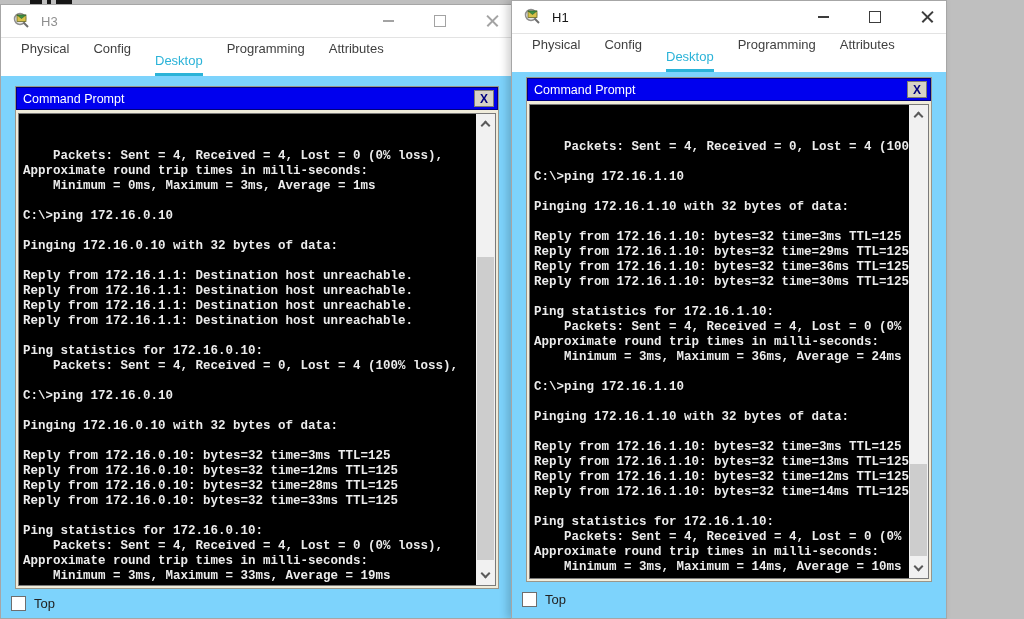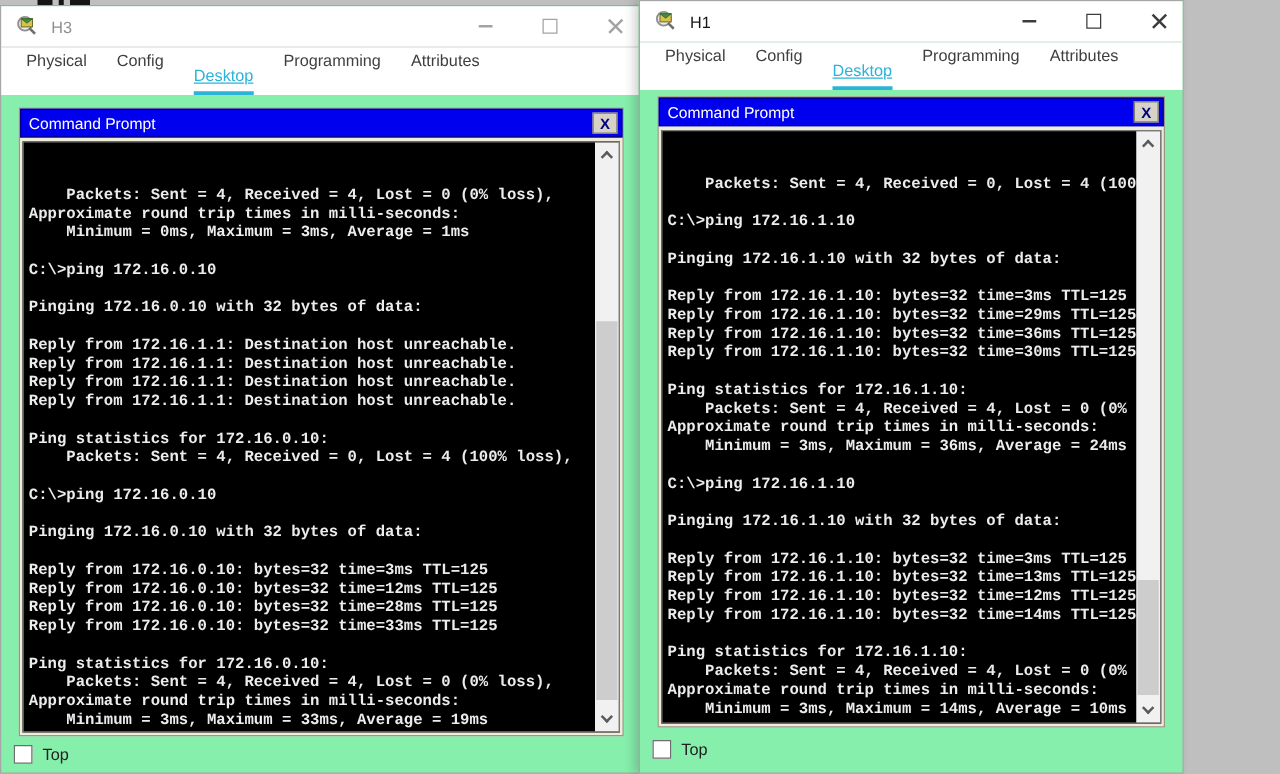--- a/index.html
+++ b/index.html
@@ -1,19 +1,19 @@
 <!DOCTYPE html>
 <html><head>
 <meta charset="utf-8">
 <style>
   html,body{margin:0;padding:0;}
   body{width:1024px;height:619px;position:relative;overflow:hidden;background:#bfbfbf;
        font-family:"Liberation Sans",sans-serif;}
 
-  .pt-window{position:absolute;background:#86efac;border:1px solid #a6a6a6;box-sizing:border-box;}
+  .pt-window{position:absolute;background:#7dd3fc;border:1px solid #a6a6a6;box-sizing:border-box;}
   #win-left{left:0;top:4px;width:512px;height:615px;}
   #win-right{left:511px;top:0;width:436px;height:619px;box-shadow:-4px 0 8px rgba(0,0,0,.18);z-index:2;}
 
   .titlebar{height:33px;background:#ffffff;position:relative;display:flex;align-items:center;
             padding-left:11px;border-bottom:1px solid #e3e3e3;box-sizing:border-box;}
   .win-title{font-size:13px;margin-left:11px;}
   #win-left .win-title{color:#8f8f8f;}
   #win-right .win-title{color:#161616;}
   .caption-buttons{position:absolute;right:4px;top:0;height:100%;display:flex;align-items:stretch;}
   .cap-btn{width:30px;margin-left:22px;display:flex;align-items:center;justify-content:center;}
@@ -22,21 +22,21 @@
   .min-glyph{width:11px;height:0;border-top:2px solid currentColor;}
   .max-glyph{width:10px;height:10px;border:1.5px solid currentColor;}
   .close-glyph{position:relative;width:13px;height:13px;}
   .close-glyph::before,.close-glyph::after{content:"";position:absolute;left:-1px;top:5.5px;
       width:15px;height:1.6px;background:currentColor;}
   .close-glyph::before{transform:rotate(45deg);}
   .close-glyph::after{transform:rotate(-45deg);}
 
   .tabbar{height:38px;background:#ffffff;display:flex;align-items:flex-end;padding-left:20px;box-sizing:border-box;}
   .tab{font-size:13px;color:#3f3f3f;margin-right:24px;padding-bottom:20px;cursor:default;}
-  .tab.active{color:#2bb3d8;border-bottom:3px solid #2bb3d8;padding-bottom:5px;text-decoration:underline;}
+  .tab.active{color:#2bb3d8;border-bottom:3px solid #2bb3d8;padding-bottom:5px;}
 
   .cmd-panel{position:absolute;left:14px;border:1px solid #99968a;background:#f0ecdb;box-sizing:border-box;}
   #win-left .cmd-panel{top:81px;right:12px;height:503px;}
   #win-right .cmd-panel{top:76px;right:14px;height:505px;}
 
   .cmd-titlebar{height:23px;background:#0000ee;border:1px solid #000080;box-sizing:border-box;
                 display:flex;align-items:center;justify-content:space-between;padding:0 3px 0 6px;}
   .cmd-title{color:#ffffff;font-size:12.5px;}
   .cmd-close{width:20px;height:17px;background:#d6d2c6;border:1px solid #7e7c72;color:#000080;
              font-size:12px;font-weight:bold;display:flex;align-items:center;justify-content:center;box-sizing:border-box;}

